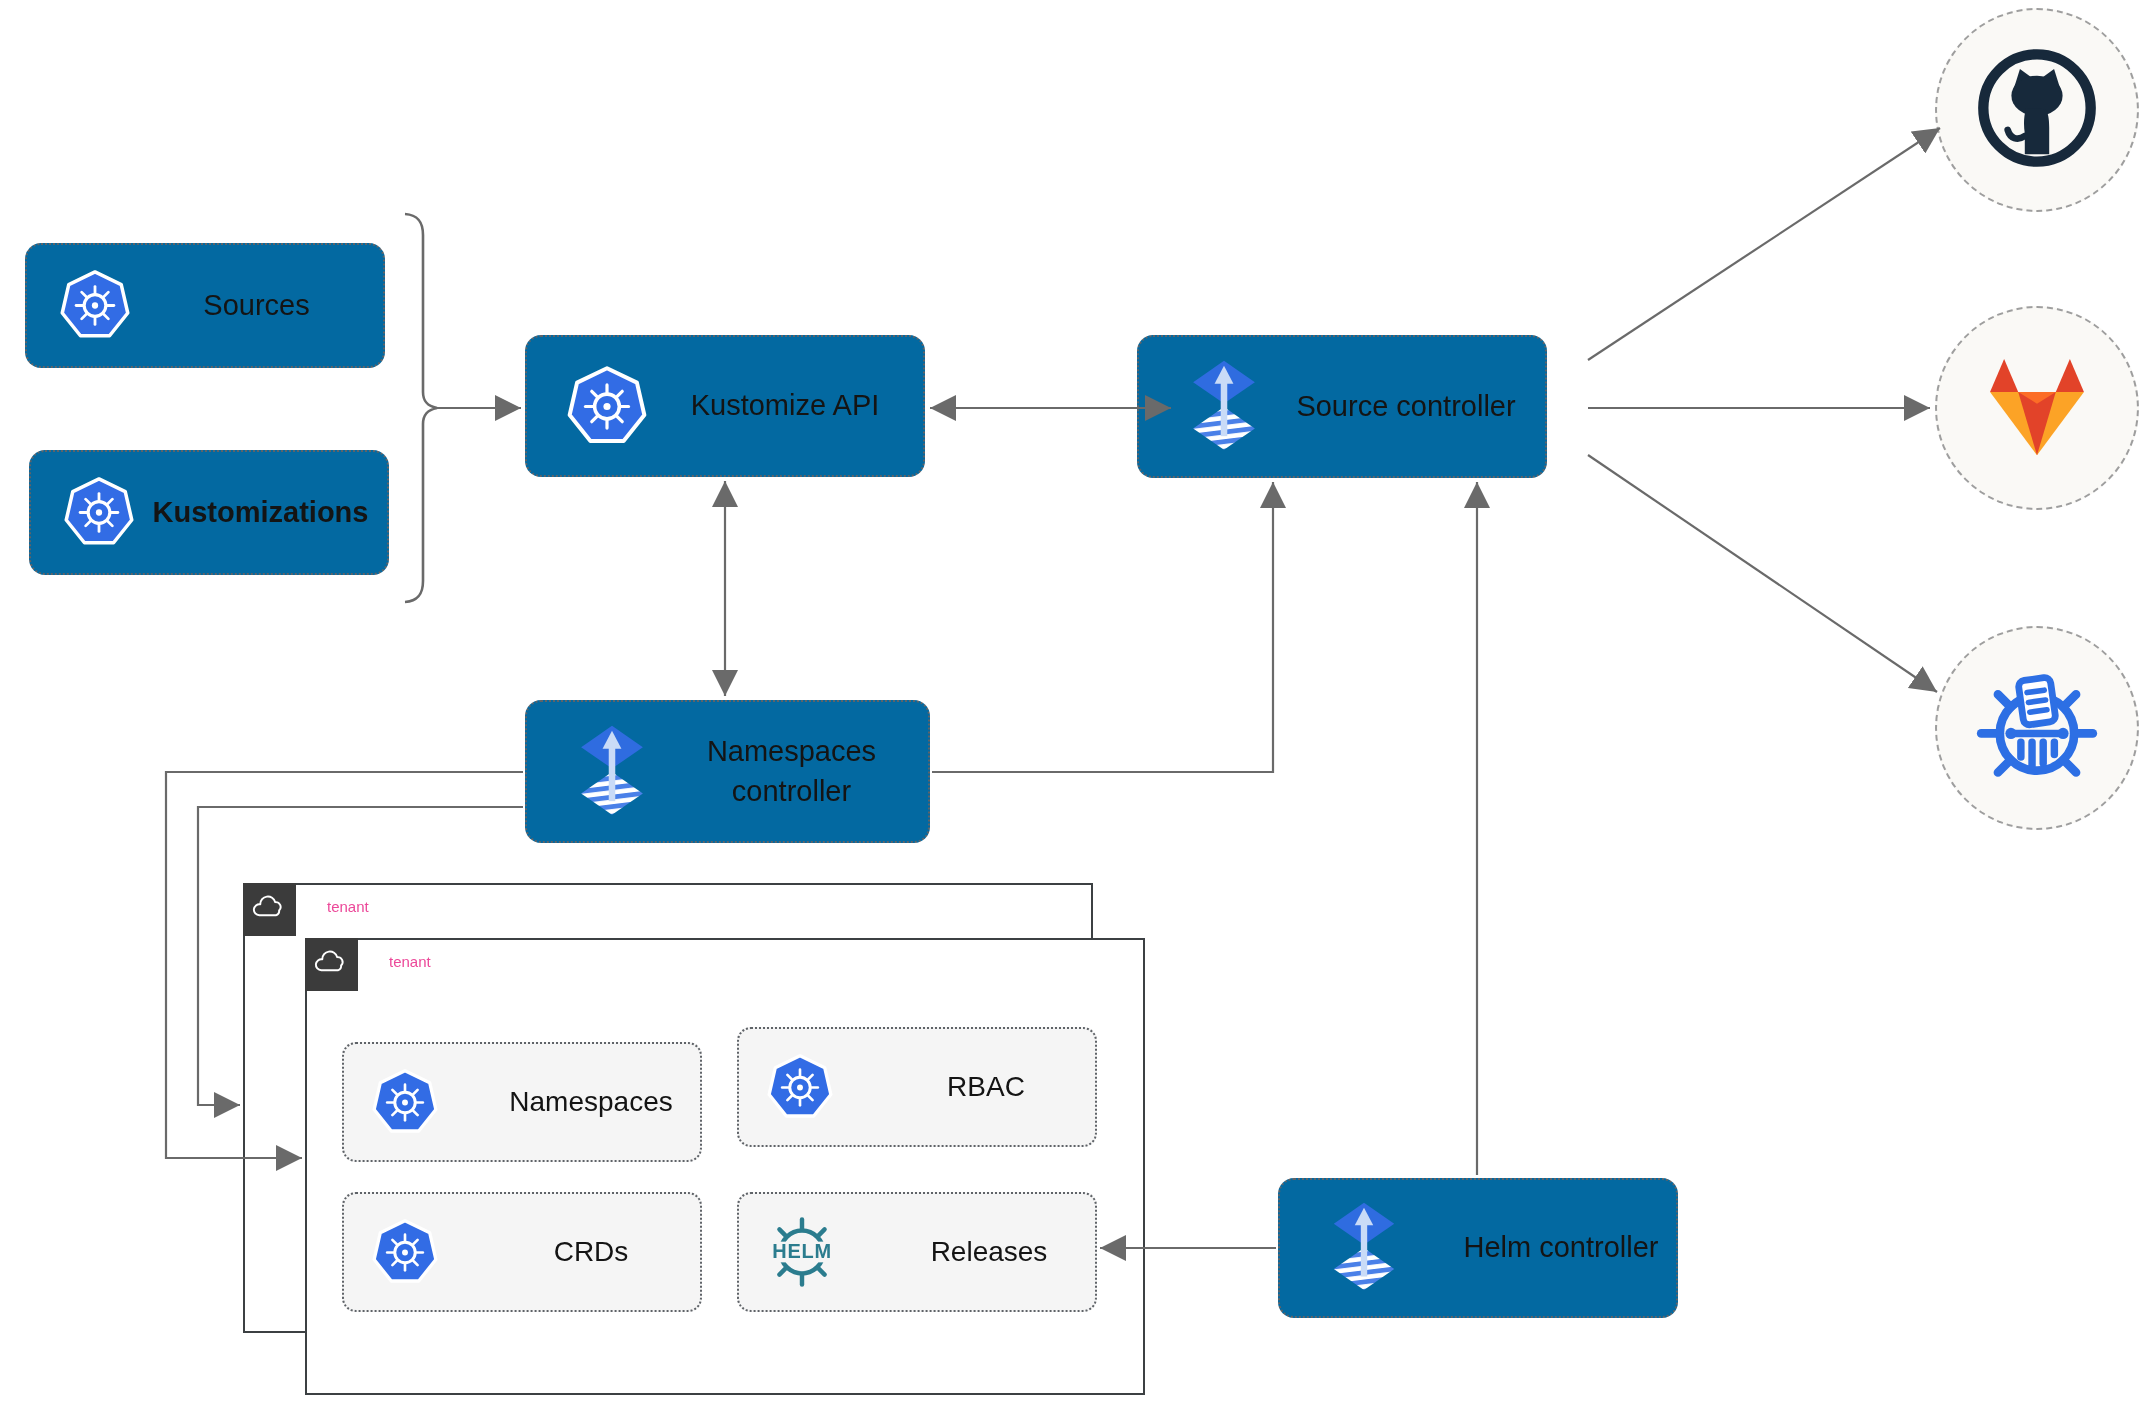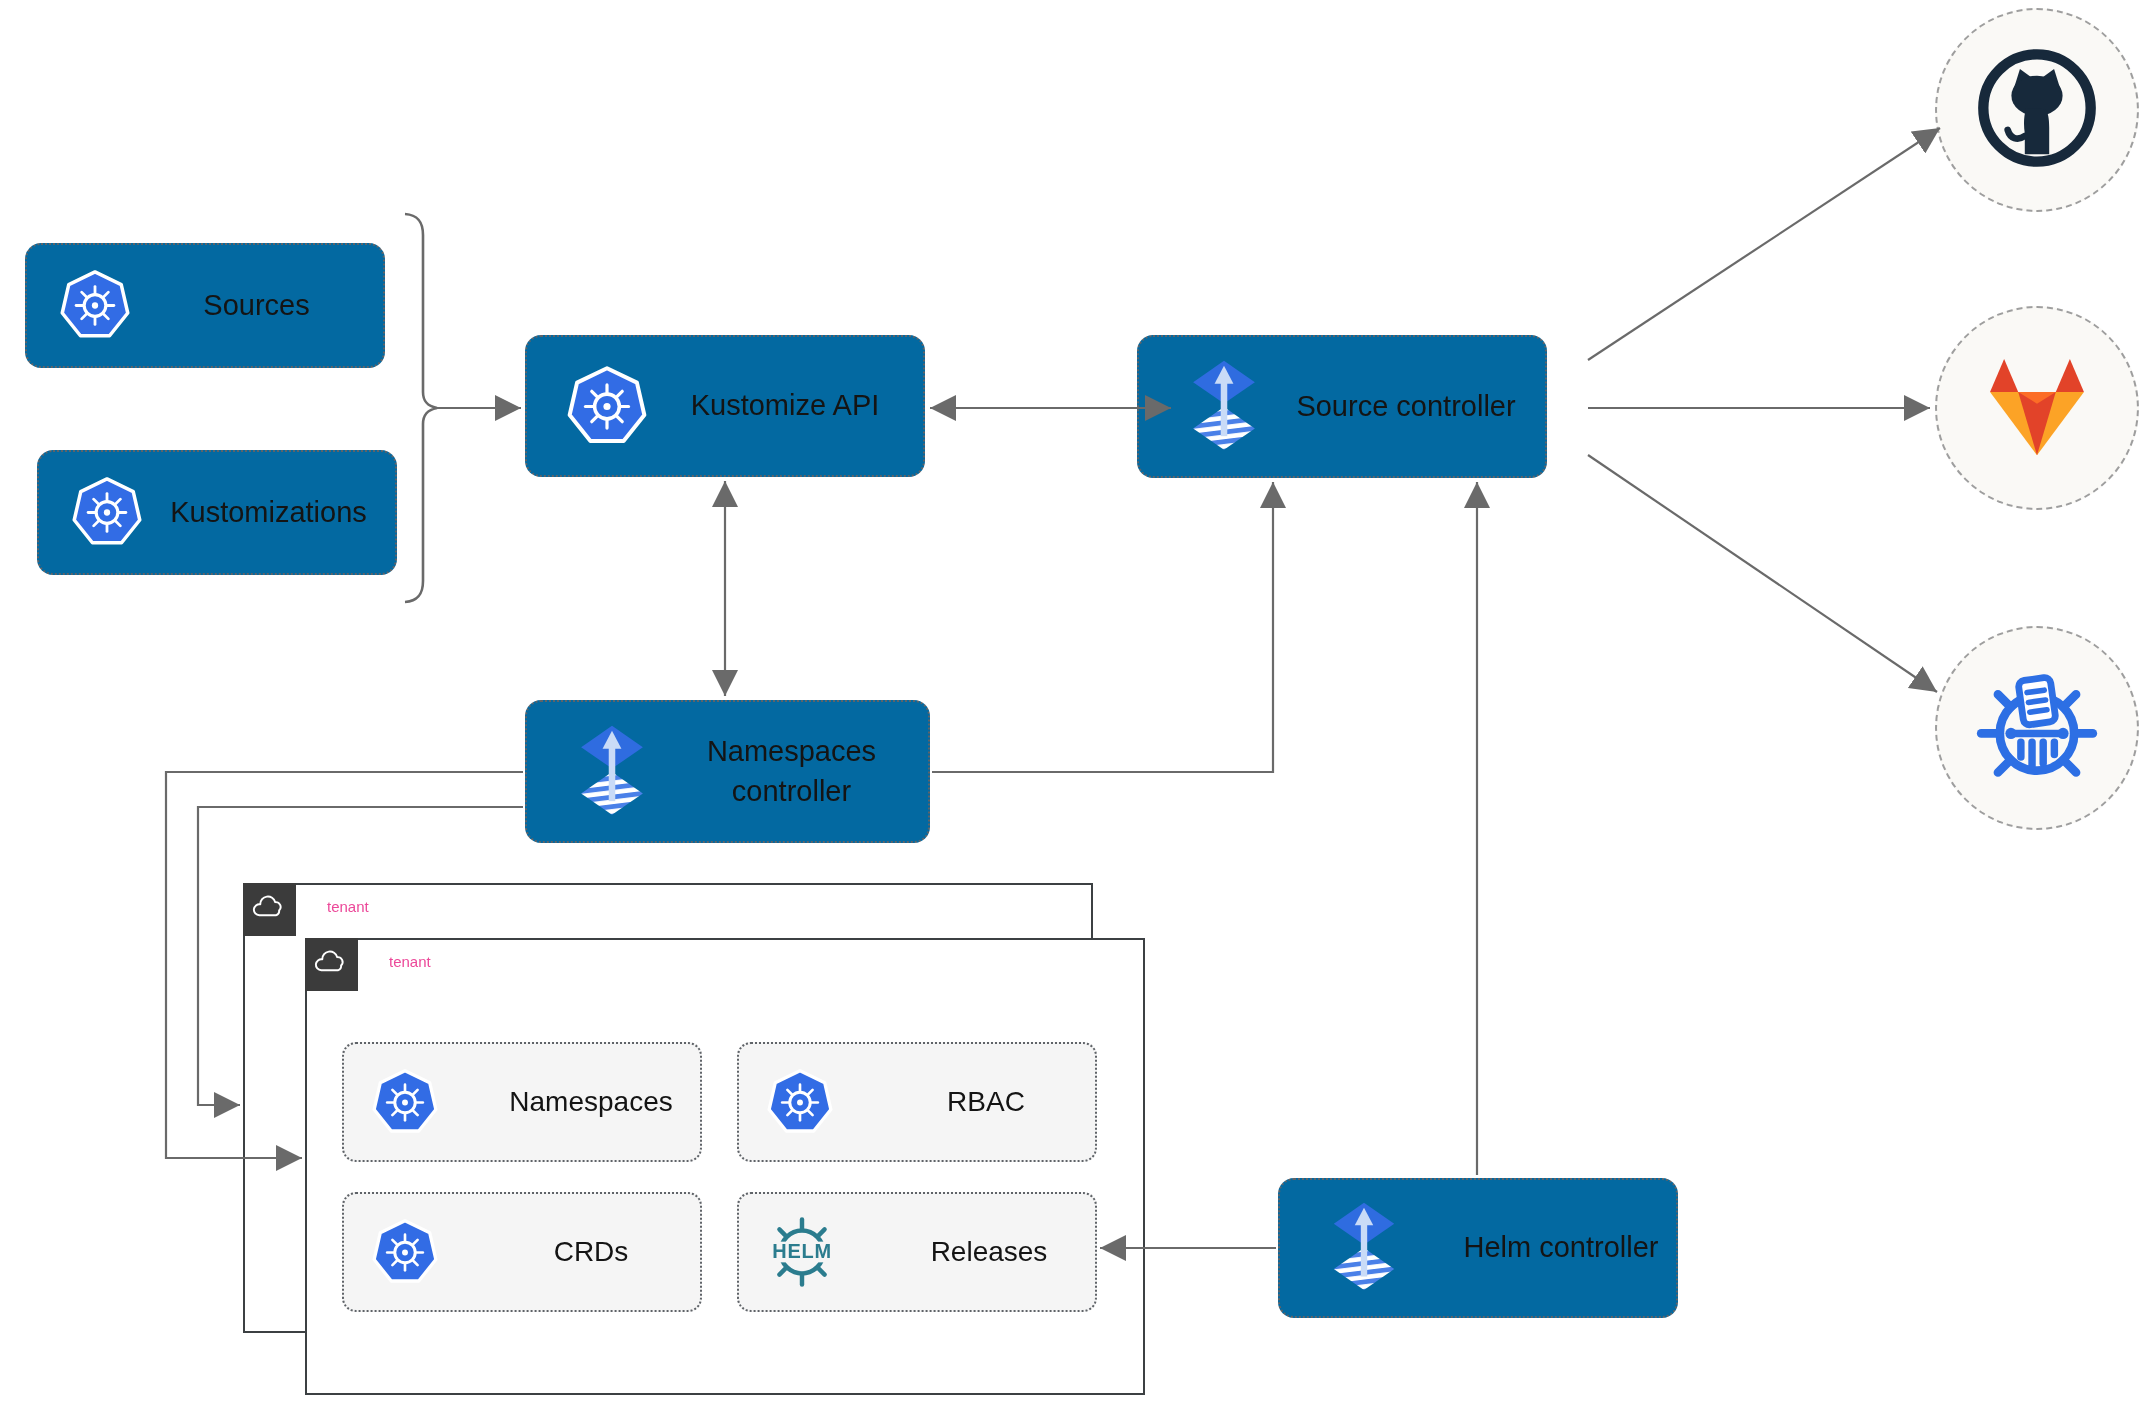--- a/index.html
+++ b/index.html
@@ -148,21 +148,21 @@
     <div class="tenant-label">tenant</div>
 
     <div class="item" style="left:35px;top:102px;width:360px;height:120px;">
       <span class="ico" style="margin-left:28px;">
         <svg width="66" height="69">
             <use href="#sym-k8s"></use>
           </svg>
       </span>
       <span class="lbl">Namespaces</span>
     </div>
-    <div class="item" style="left:430px;top:102px;width:360px;height:120px;justify-content:flex-end;">
+    <div class="item" style="left:430px;top:87px;width:360px;height:120px;justify-content:flex-end;">
       <span class="ico" style="margin-left:28px;">
         <svg width="66" height="69">
             <use href="#sym-k8s"></use>
           </svg>
       </span>
       <span class="lbl">RBAC</span>
     </div>
     <div class="item" style="left:35px;top:252px;width:360px;height:120px;">
       <span class="ico" style="margin-left:28px;">
         <svg width="66" height="69">
@@ -183,21 +183,21 @@
 
   <div class="node" style="left:25px;top:243px;width:360px;height:125px;z-index:3;">
     <span class="ico" style="margin-left:33px;">
       <svg width="70" height="73">
           <use href="#sym-k8s"></use>
         </svg>
     </span>
     <span class="lbl">Sources</span>
   </div>
 
-  <div class="node" style="left:37px;top:450px;width:360px;height:125px;z-index:3;">
+  <div class="node" style="left:29px;top:450px;width:360px;height:125px;z-index:3;font-weight:bold;">
     <span class="ico" style="margin-left:33px;">
       <svg width="70" height="73">
           <use href="#sym-k8s"></use>
         </svg>
     </span>
     <span class="lbl">Kustomizations</span>
   </div>
 
   <div class="node" style="left:525px;top:335px;width:400px;height:142px;z-index:3;">
     <span class="ico" style="margin-left:40px;">

